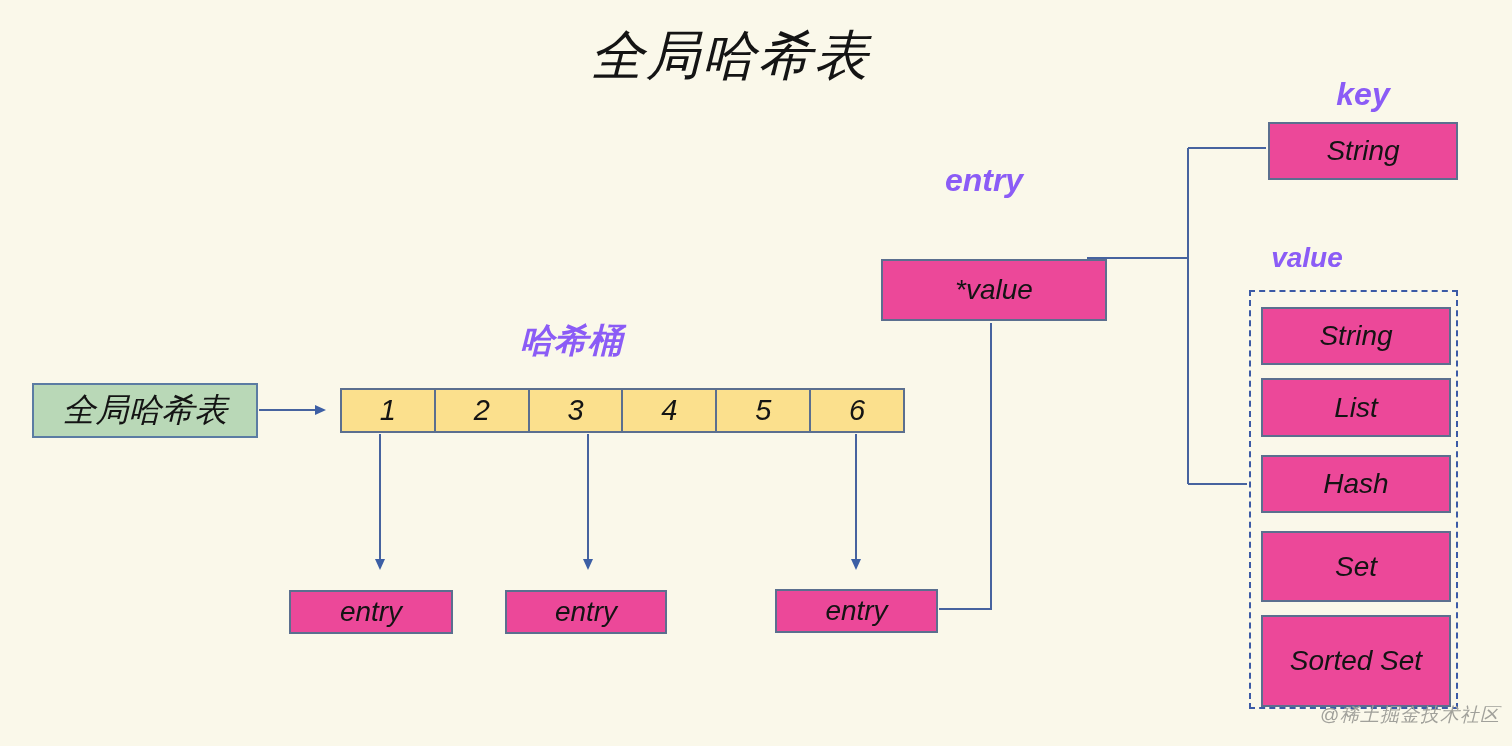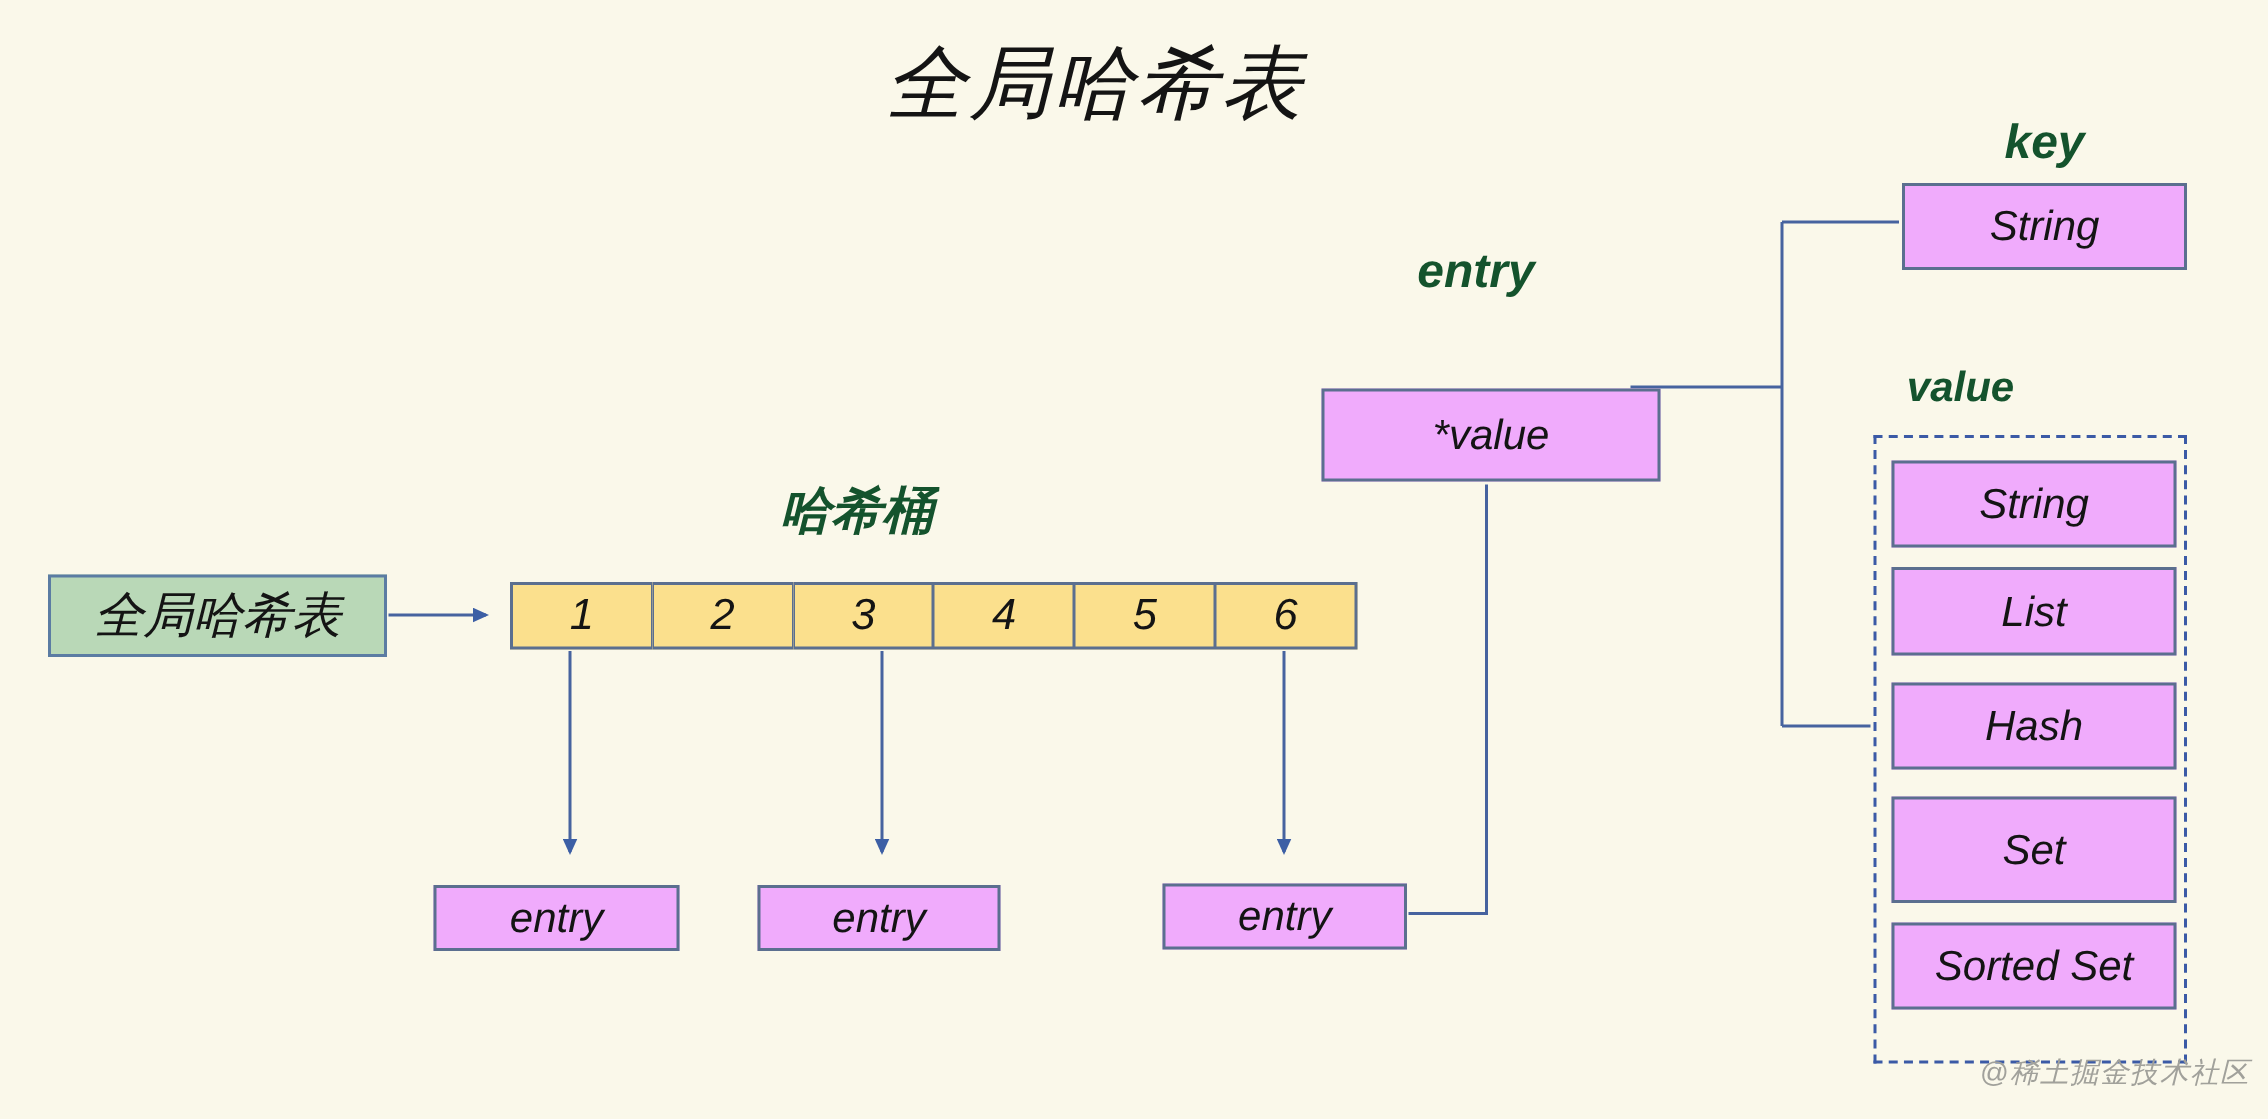--- a/index.html
+++ b/index.html
@@ -18,28 +18,28 @@
   .abs{position:absolute;}
   .title{
     top:20px;left:330px;width:800px;
     text-align:center;
     font-size:54px;font-weight:500;
     letter-spacing:2px;
   }
   .section-label{
     font-weight:700;
     text-align:center;
-    color:#14532d;
+    color:#8b5cf6;
   }
   .bucket-label{top:318px;left:446px;width:250px;font-size:34px;}
   .entry-label{top:162px;left:884px;width:200px;font-size:32px;}
   .key-label{top:76px;left:1268px;width:190px;font-size:32px;}
   .value-label{top:242px;left:1202px;width:210px;font-size:28px;}
   .ybox{
-    background:#f0abfc;
+    background:#ec4899;
     border:2px solid #5b6f8f;
     display:flex;align-items:center;justify-content:center;
     font-size:28px;
     box-sizing:border-box;
   }
   .green-box{
     top:383px;left:32px;width:226px;height:55px;
     background:#b9d8b7;
     border:2px solid #5b7ca3;
     display:flex;align-items:center;justify-content:center;
@@ -71,21 +71,21 @@
   .value-container{
     top:290px;left:1249px;width:209px;height:419px;
     border:2px dashed #3b5aa6;
     box-sizing:border-box;
   }
   .vbox{position:absolute;left:10px;width:190px;}
   .vbox-0{top:15px;height:58px;}
   .vbox-1{top:86px;height:59px;}
   .vbox-2{top:163px;height:58px;}
   .vbox-3{top:239px;height:71px;}
-  .vbox-4{top:323px;height:58px;}
+  .vbox-4{top:323px;height:92px;}
   .watermark{
     top:702px;left:1290px;width:210px;
     font-size:19px;color:#a1a19b;
     text-align:right;
     letter-spacing:1px;
   }
   svg.connectors{
     position:absolute;top:0;left:0;
     width:1512px;height:746px;
     pointer-events:none;

